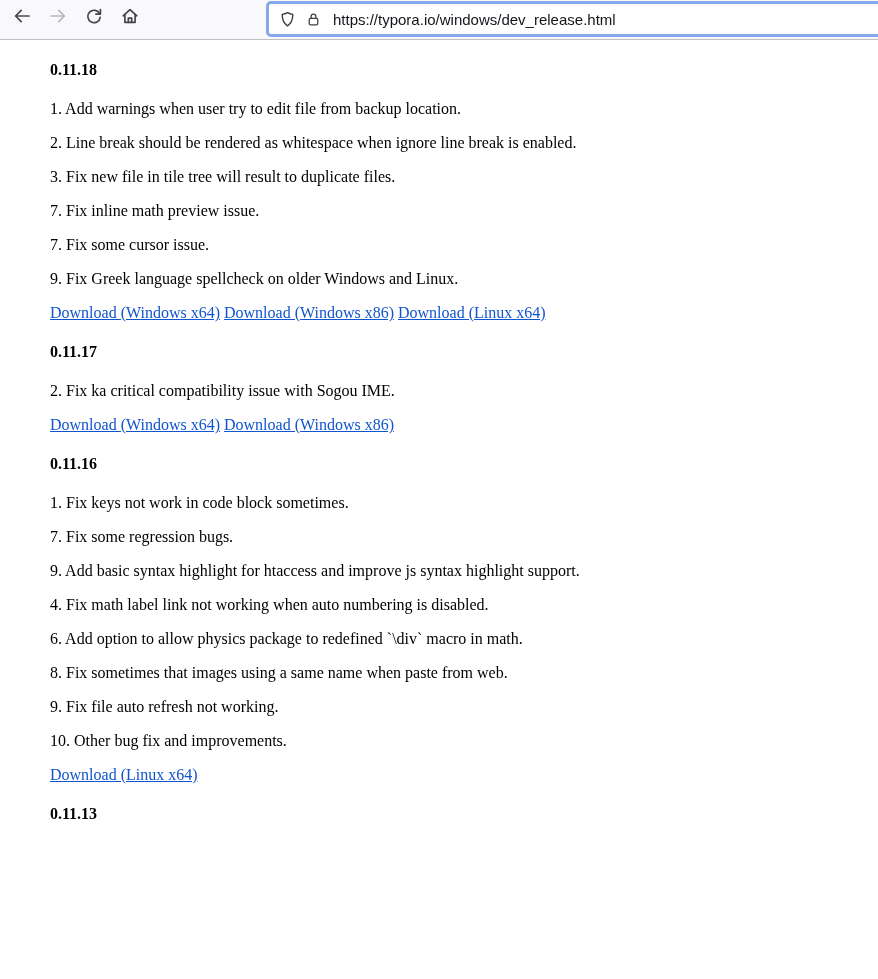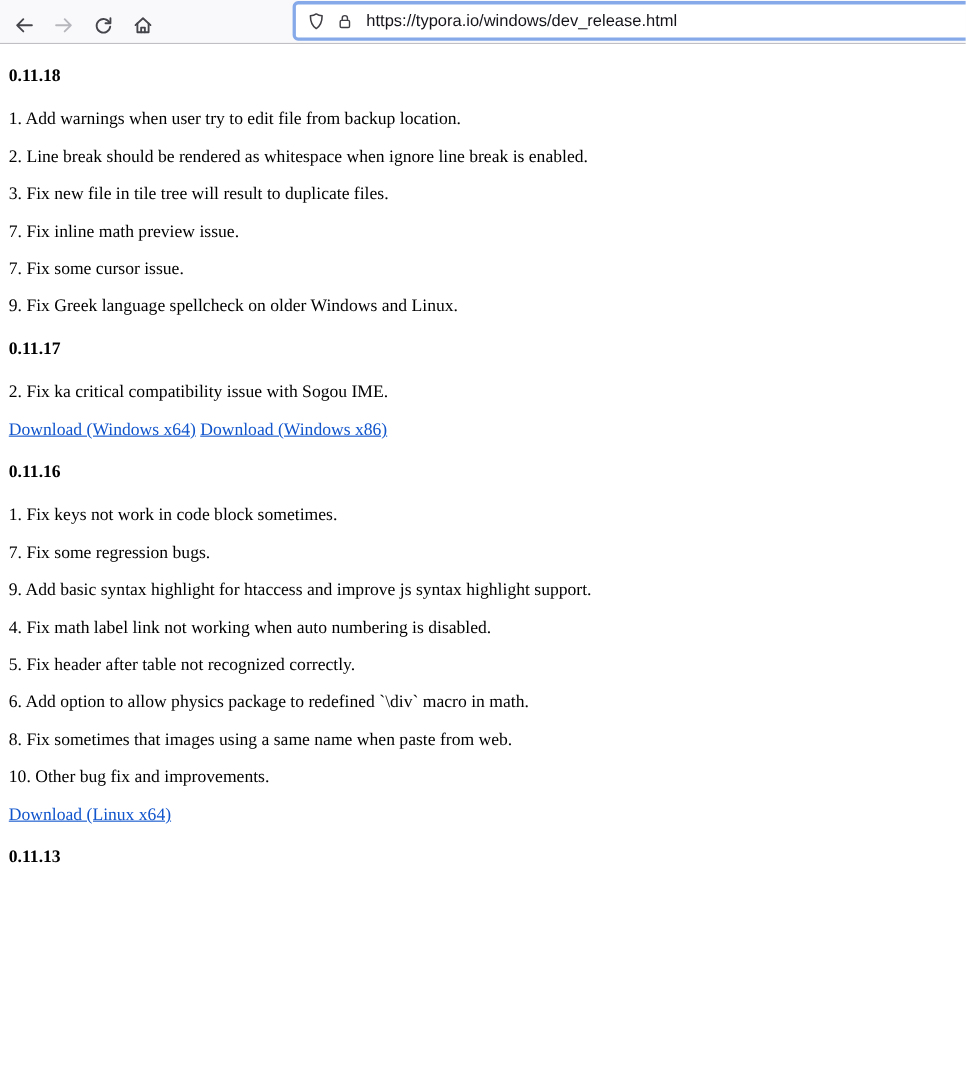--- a/index.html
+++ b/index.html
@@ -10,21 +10,21 @@
   }
   body { font-family: "Liberation Serif", "DejaVu Serif", serif; color: #000; }
 
   
   .toolbar {
     position: relative;
     height: 40px;
     background: #f9f9fb;
     border-bottom: 1px solid #bfbfc4;
     display: flex;
-    align-items: flex-end;
+    align-items: flex-start;
     padding-left: 6px;
     box-sizing: border-box;
     overflow: hidden;
   }
   .nav-btn {
     width: 32px; height: 32px;
     margin-right: 4px;
     display: flex; align-items: center; justify-content: center;
     border-radius: 4px;
     flex: 0 0 auto;
@@ -51,20 +51,21 @@
     color: #15141a;
     white-space: nowrap;
     margin-left: 3px;
   }
 
   
   .content {
     padding: 0 8px;
     font-size: 16px;
     line-height: normal;
+    margin-left: 42px;
   }
   .content h4.version {
     font-size: 16px;
     font-weight: bold;
     margin: 21px 0;
   }
   .content p.note, .content p.links {
     margin: 16px 0;
   }
   .content a {
@@ -118,27 +119,28 @@
 </div>
 
 <div class="content">
     <h4 class="version">0.11.18</h4>
     <p class="note">1. Add warnings when user try to edit file from backup location.</p>
     <p class="note">2. Line break should be rendered as whitespace when ignore line break is enabled.</p>
     <p class="note">3. Fix new file in tile tree will result to duplicate files.</p>
     <p class="note">7. Fix inline math preview issue.</p>
     <p class="note">7. Fix some cursor issue.</p>
     <p class="note">9. Fix Greek language spellcheck on older Windows and Linux.</p>
+    <p class="links"><a href="#">Download (Windows x64)</a> <a href="#">Download (Windows x86)</a> <a href="#">Download (Linux x64)</a></p>
     <h4 class="version">0.11.17</h4>
     <p class="note">2. Fix ka critical compatibility issue with Sogou IME.</p>
     <p class="links"><a href="#">Download (Windows x64)</a> <a href="#">Download (Windows x86)</a></p>
     <h4 class="version">0.11.16</h4>
     <p class="note">1. Fix keys not work in code block sometimes.</p>
     <p class="note">7. Fix some regression bugs.</p>
     <p class="note">9. Add basic syntax highlight for htaccess and improve js syntax highlight support.</p>
     <p class="note">4. Fix math label link not working when auto numbering is disabled.</p>
-    <p class="note">5. Fix header after table not recognized correctly.</p>
     <p class="note">6. Add option to allow physics package to redefined `\div` macro in math.</p>
     <p class="note">8. Fix sometimes that images using a same name when paste from web.</p>
+    <p class="note">9. Fix file auto refresh not working.</p>
     <p class="note">10. Other bug fix and improvements.</p>
     <p class="links"><a href="#">Download (Linux x64)</a></p>
     <h4 class="version">0.11.13</h4>
   </div>
 
 </body></html>

